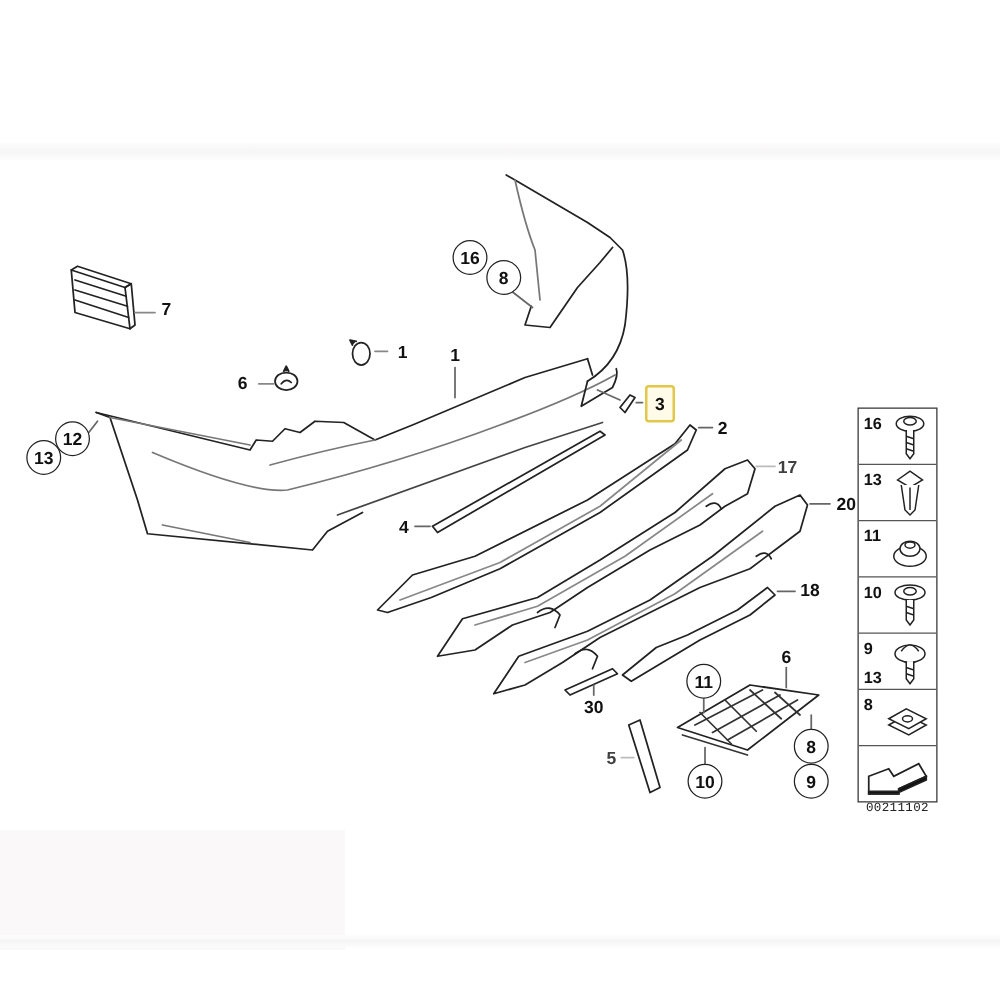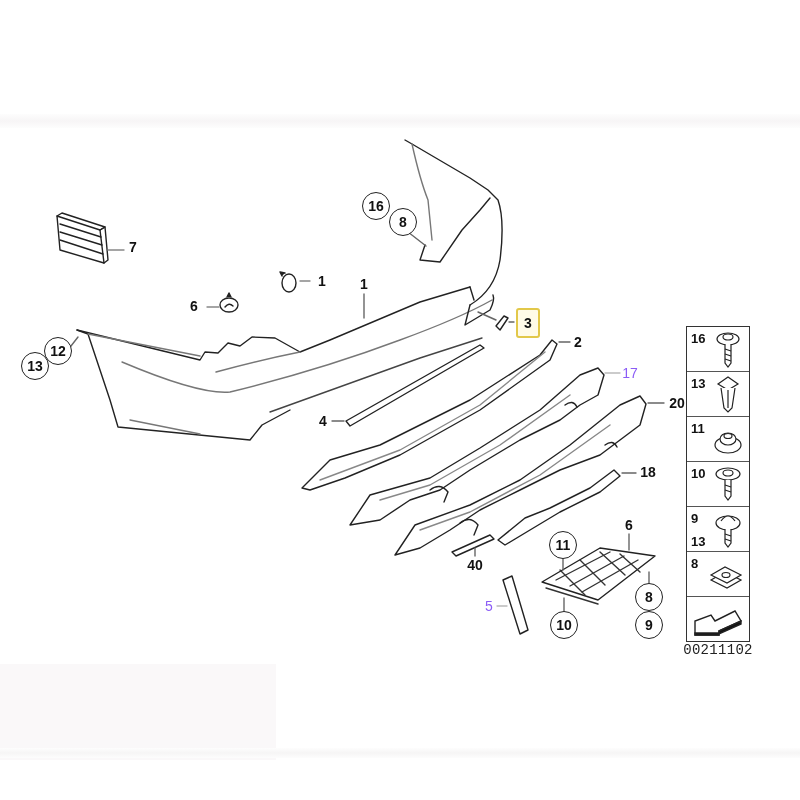--- a/index.html
+++ b/index.html
@@ -9,34 +9,34 @@
       font-family: "Liberation Sans", sans-serif;
     }
     .band-top { position: absolute; left: 0; top: 114px; width: 800px; height: 14px;
       background: linear-gradient(#fdfdfd, #f7f5f6, #fdfdfd); }
     .band-bottom-left { position: absolute; left: 0; top: 664px; width: 276px; height: 96px; background: #faf8f9; }
     .band-bottom { position: absolute; left: 0; top: 748px; width: 800px; height: 10px;
       background: linear-gradient(#fdfdfd, #f6f5f5, #fdfdfd); }
     svg.diagram { position: absolute; left: 0; top: 0; }
     .lbl { position: absolute; font-weight: bold; font-size: 14px; color: #111; line-height: 1;
       transform: translate(-50%, -50%); white-space: nowrap; }
-    .lbl.gray { color: #8b5cf6; font-weight: normal; }
+    .lbl.gray { color: #404040; font-weight: bold; }
     .circ { position: absolute; width: 28px; height: 28px; border: 1.6px solid #222; border-radius: 50%;
       background: #fff; display: flex; align-items: center; justify-content: center;
       font-weight: bold; font-size: 14px; color: #111; transform: translate(-50%, -50%); box-sizing: border-box; }
     .hl { position: absolute; width: 24px; height: 30px; border: 2.5px solid #e2c84a; border-radius: 3px;
       background: #fffbe8; display: flex; align-items: center; justify-content: center;
       font-weight: bold; font-size: 14px; color: #111; transform: translate(-50%, -50%); box-sizing: border-box; }
     .legend { position: absolute; left: 686px; top: 326px; width: 64px; border: 1.4px solid #333; background: #fff; box-sizing: border-box; }
     .legend .cell { position: relative; height: 44px; border-bottom: 1.2px solid #555; }
     .legend .cell:last-child { border-bottom: none; }
     .legend .num { position: absolute; left: 4px; font-weight: bold; font-size: 13px; color: #111; line-height: 1; }
     .legend svg { position: absolute; right: 6px; top: 2px; }
     .docnum { position: absolute; left: 718px; top: 642px; transform: translateX(-50%);
-      font-size: 14px; color: #222; font-family: "Liberation Mono", monospace; letter-spacing: 0.3px; }
+      font-size: 10px; color: #222; font-family: "Liberation Mono", monospace; letter-spacing: 0.3px; }
   </style>
 </head>
 <body>
 
 <div class="band-top"></div>
 <div class="band-bottom-left"></div>
 <div class="band-bottom"></div>
 
 <svg class="diagram" width="800" height="800" viewBox="0 0 800 800" fill="none" stroke="#222" stroke-width="1.4" stroke-linejoin="round" stroke-linecap="round">
 
@@ -146,21 +146,21 @@
 <div class="hl" style="left:528px;top:323px">3</div>
 <div class="lbl" style="left:323px;top:421px">4</div>
 <div class="lbl gray" style="left:489px;top:606px">5</div>
 <div class="lbl" style="left:629px;top:525px">6</div>
 <div class="lbl" style="left:133px;top:247px">7</div>
 <div class="lbl" style="left:322px;top:281px">1</div>
 <div class="lbl" style="left:194px;top:306px">6</div>
 <div class="lbl gray" style="left:630px;top:373px">17</div>
 <div class="lbl" style="left:677px;top:403px">20</div>
 <div class="lbl" style="left:648px;top:472px">18</div>
-<div class="lbl" style="left:475px;top:565px">40</div>
+<div class="lbl" style="left:475px;top:565px">30</div>
 
 <div class="circ" style="left:376px;top:206px">16</div>
 <div class="circ" style="left:403px;top:222px">8</div>
 <div class="circ" style="left:58px;top:351px">12</div>
 <div class="circ" style="left:35px;top:366px">13</div>
 <div class="circ" style="left:563px;top:545px">11</div>
 <div class="circ" style="left:564px;top:625px">10</div>
 <div class="circ" style="left:649px;top:597px">8</div>
 <div class="circ" style="left:649px;top:625px">9</div>
 

